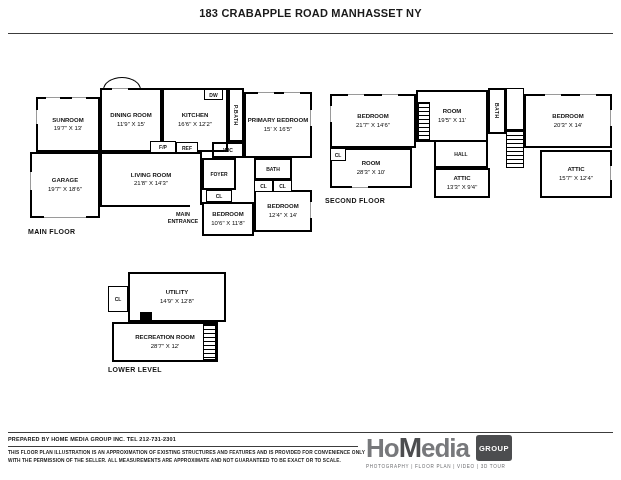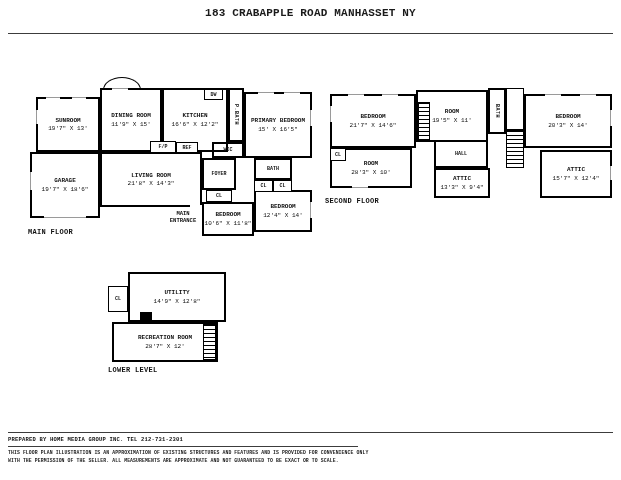--- a/index.html
+++ b/index.html
@@ -1,19 +1,19 @@
 <!DOCTYPE html>
 <html><head>
 <meta charset="utf-8">
 <style>
   * { margin:0; padding:0; box-sizing:border-box; }
   body { background:#fff; }
   .canvas {
     position:relative; width:621px; height:480px; background:#fff;
-    font-family:Liberation Mono, monospace; color:#111; overflow:hidden;
+    font-family:Liberation Sans, sans-serif; color:#111; overflow:hidden;
   }
   .title {
     position:absolute; top:7px; left:0; width:100%; text-align:center;
     font-size:11px; font-weight:bold; letter-spacing:.2px; color:#1a1a1a;
   }
   .hr { position:absolute; height:1px; background:#3c3c3c; }
   .room {
     position:absolute; border:2px solid #000; background:transparent;
     display:flex; flex-direction:column; align-items:center; justify-content:center;
     text-align:center; gap:1px;
@@ -232,14 +232,23 @@
   <div class="stairs" style="left:203px;top:324px;width:13px;height:36px"></div>
 
   <div class="floor-label" style="left:108px;top:366px">LOWER LEVEL</div>
 
   <div class="hr" style="left:8px;top:432px;width:605px"></div>
   <div class="foot-bold" style="left:8px;top:436px">PREPARED BY  HOME MEDIA GROUP INC.  TEL 212-731-2301</div>
   <div class="hr" style="left:8px;top:446px;width:350px"></div>
   <div class="foot-small" style="left:8px;top:450px">THIS FLOOR PLAN ILLUSTRATION IS AN APPROXIMATION OF EXISTING STRUCTURES AND FEATURES AND IS PROVIDED FOR CONVENIENCE ONLY</div>
   <div class="foot-small" style="left:8px;top:458px">WITH THE PERMISSION OF THE SELLER. ALL MEASUREMENTS ARE APPROXIMATE AND NOT GUARANTEED TO BE EXACT OR TO SCALE.</div>
 
+  <div class="logo">
+    <div class="logo-col">
+      <div class="logo-row">
+        <span class="logo-word"><span class="lg1">Ho</span><span class="lg2">M</span><span class="lg1">edia</span></span>
+        <span class="logo-badge">GROUP</span>
+      </div>
+      <div class="logo-tagline">PHOTOGRAPHY | FLOOR PLAN | VIDEO | 3D TOUR</div>
+    </div>
+  </div>
 
 </div>
 
 </body></html>

